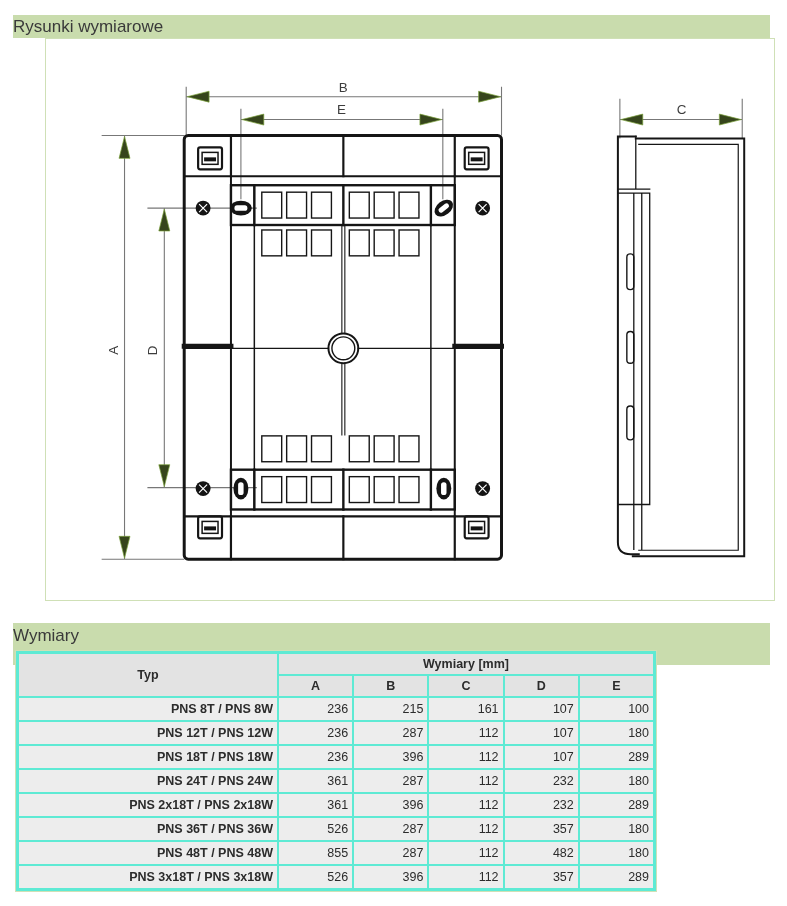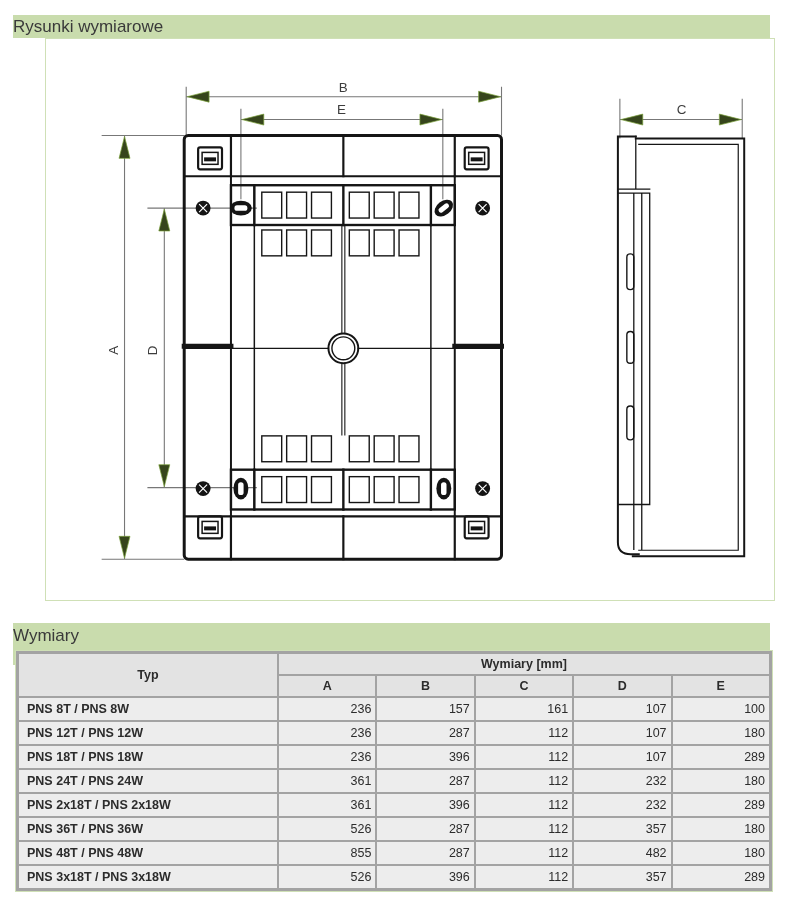--- a/index.html
+++ b/index.html
@@ -32,32 +32,32 @@
     border:1px solid var(--panel-border);background:#ffffff;box-sizing:border-box;
   }
   #drawing-panel svg{display:block;width:100%;height:100%;}
   .draw{stroke:var(--drawing-stroke);fill:none;stroke-linecap:square;}
   .dim{stroke:var(--dim-line);stroke-width:1.1;fill:none;}
   .arrow{fill:var(--arrow-fill);stroke:var(--arrow-edge);stroke-width:0.7;}
   .dimlabel{fill:#3d3d3d;font-size:13.5px;font-family:"Liberation Sans",sans-serif;}
   .blackfill{fill:#141414;stroke:none;}
   .whitefill{fill:#ffffff;stroke:none;}
   #table-panel{
-    position:absolute;left:15px;top:650px;width:758px;
-    border:1px solid var(--panel-border);background:#a3a3a3;
+    position:absolute;left:15px;top:650px;width:642px;
+    border:1px solid var(--panel-border);background:#5eead4;
     padding:1px;box-sizing:border-box;
   }
   table{width:100%;border-collapse:separate;border-spacing:2px;table-layout:fixed;}
   td,th{
     background:var(--table-cell-bg);color:var(--table-text);
     font-size:12.5px;padding:0 4px;vertical-align:middle;
   }
   thead th{background:var(--table-header-bg);font-weight:bold;text-align:center;height:20px;}
   tbody td{height:22px;text-align:right;font-weight:normal;}
-  tbody td.typ{text-align:left;font-weight:bold;padding-left:8px;}
+  tbody td.typ{text-align:right;font-weight:bold;padding-left:8px;}
 </style>
 </head>
 <body>
 
 <div id="bar-drawings" class="section-bar">Rysunki wymiarowe</div>
 
 <div id="drawing-panel">
   <svg viewBox="45 37 730 564" xmlns="http://www.w3.org/2000/svg">
 
     <g>
@@ -248,21 +248,21 @@
         <th>B</th>
         <th>C</th>
         <th>D</th>
         <th>E</th>
       </tr>
     </thead>
     <tbody>
         <tr>
           <td class="typ">PNS 8T / PNS 8W</td>
           <td>236</td>
-          <td>157</td>
+          <td>215</td>
           <td>161</td>
           <td>107</td>
           <td>100</td>
         </tr>
         <tr>
           <td class="typ">PNS 12T / PNS 12W</td>
           <td>236</td>
           <td>287</td>
           <td>112</td>
           <td>107</td>

